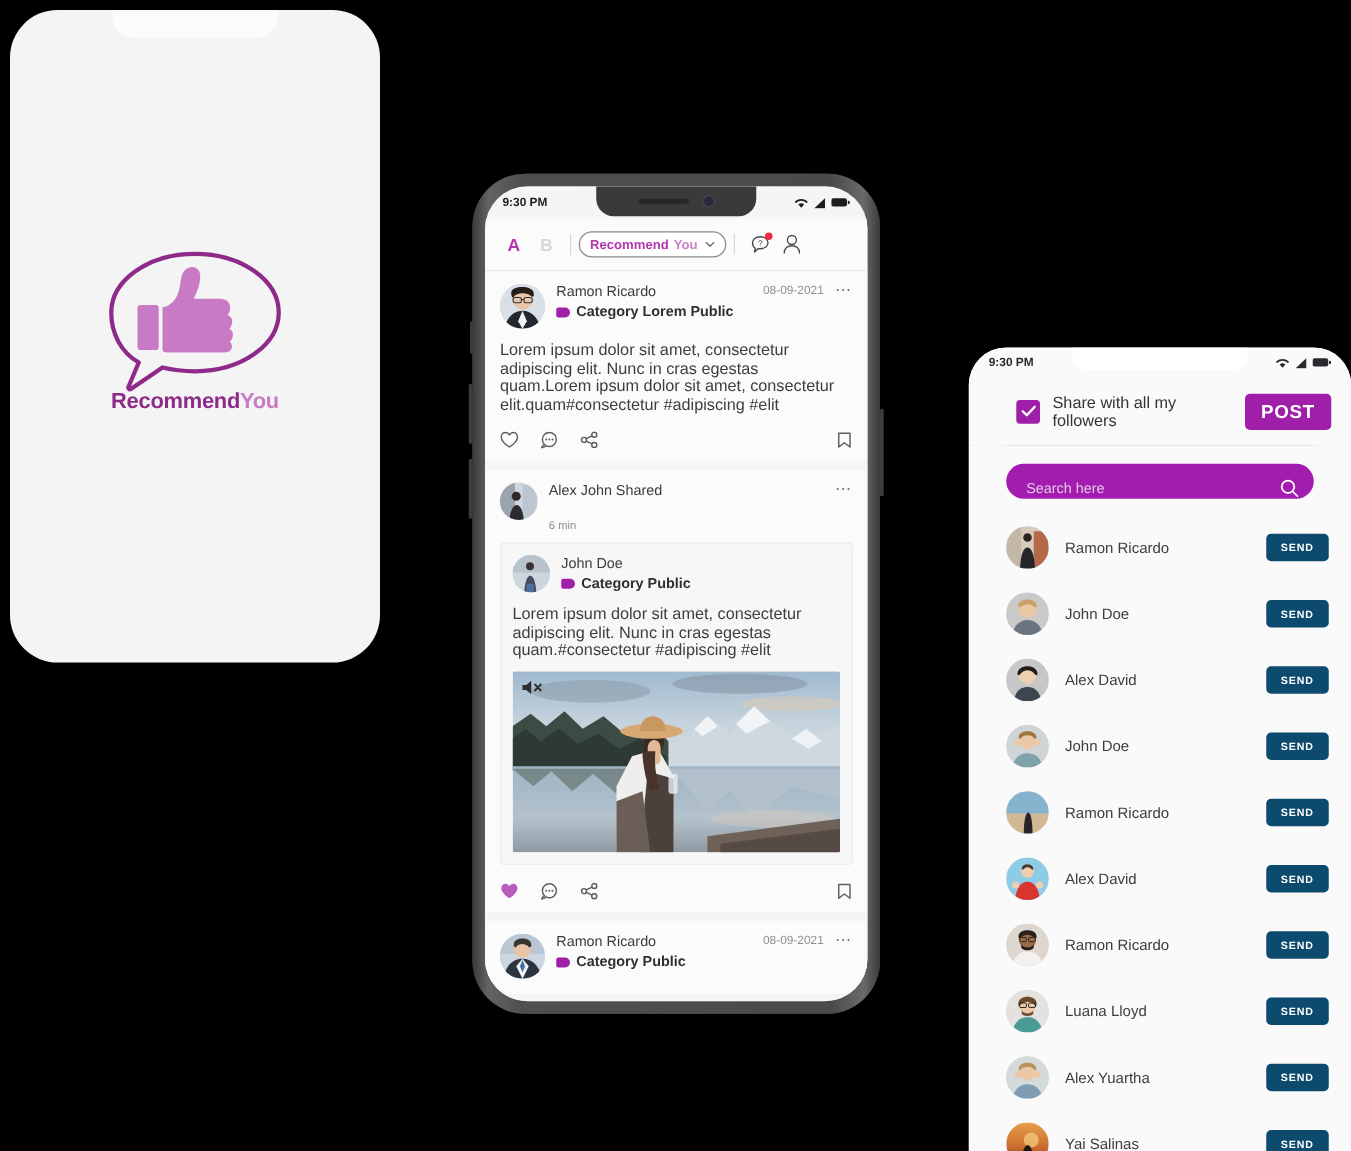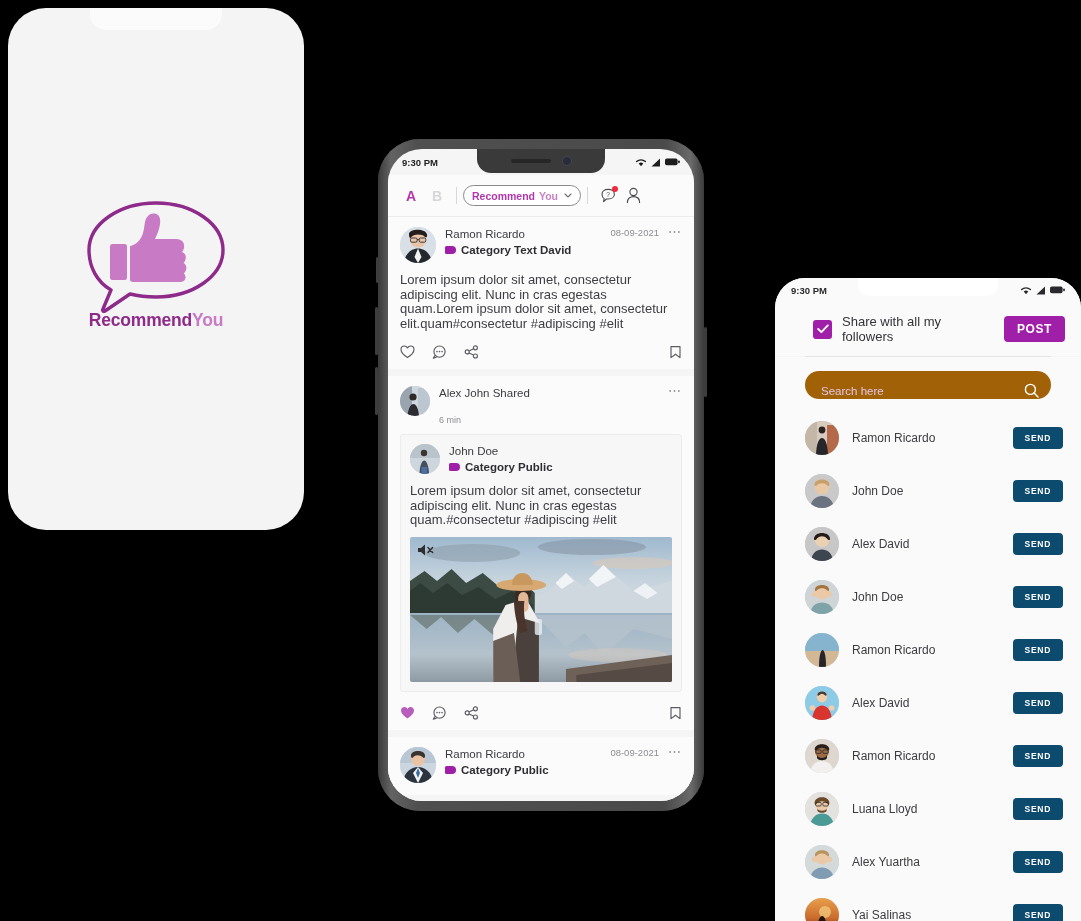--- a/index.html
+++ b/index.html
@@ -174,27 +174,27 @@
     padding: 12px 16px 12px 38px; background: #fafafa;
   }
   .checkbox {
     width: 19px; height: 19px; border-radius: 3px;
     background: #a01fa8; display: flex; align-items: center; justify-content: center;
     flex-shrink: 0;
   }
   #share-label { flex: 1; font-size: 13px; color: #333338; }
   #post-btn {
     background: #a01fa8; color: #fff; border: none;
-    font-size: 12px; font-weight: bold; letter-spacing: 0.6px;
+    font-size: 15px; font-weight: bold; letter-spacing: 0.6px;
     padding: 6px 13px; border-radius: 4px; font-family: inherit; cursor: pointer;
   }
   #right-divider { height: 1px; background: #e4e4e6; margin: 0 30px; }
   #search-wrap { padding: 14px 30px 12px 30px; background: #fafafa; }
   #search-bar {
-    height: 28px; background: #a16207; border-radius: 14px;
+    height: 28px; background: #a21caf; border-radius: 14px;
     display: flex; align-items: center; padding: 11px 12px 0 16px; gap: 8px;
   }
   #search-input {
     flex: 1; background: transparent; border: none; outline: none;
     color: #fff; font-size: 11.5px; font-family: inherit;
   }
   #search-input::placeholder { color: #e4c5e6; }
   #follower-list { background: #fafafa; padding: 0 18px 0 30px; }
   .follower-row {
     display: flex; align-items: center; gap: 13px;
@@ -306,21 +306,21 @@
                 <rect x="19.2" y="11" width="6.6" height="4.2" rx="1.4" fill="none" stroke="#2c2c30" stroke-width="0.9"></rect>
                 <path d="M17.1 12.6 L19.2 12.6" stroke="#2c2c30" stroke-width="0.9"></path>
                 <path d="M4 36 C5 26 12 21.5 18 21.5 C24 21.5 31 26 32 36 Z" fill="#23272e"></path>
                 <path d="M18 21.5 L14.5 30 L18 36 L21.5 30 Z" fill="#f2f2f2"></path>
               </svg>
             </div>
             <div class="post-head-text">
               <div class="post-name">Ramon Ricardo</div>
               <div class="post-meta-row">
                 <span class="cat-chip"></span>
-                <span class="cat-label">Category Text David</span>
+                <span class="cat-label">Category Lorem Public</span>
               </div>
             </div>
             <span class="post-date">08-09-2021</span>
             <span class="dots">⋯</span>
           </div>
           <p class="post-body">Lorem ipsum dolor sit amet, consectetur adipiscing elit. Nunc in cras egestas quam.Lorem ipsum dolor sit amet, consectetur elit.quam#consectetur #adipiscing #elit</p>
           <div class="post-actions">
             <svg width="15" height="14" viewBox="0 0 15 14">
                 <path d="M7.5 12.6 C7.5 12.6 1 8.6 1 4.6 C1 2.4 2.6 1 4.4 1 C5.9 1 7 2 7.5 2.9 C8 2 9.1 1 10.6 1 C12.4 1 14 2.4 14 4.6 C14 8.6 7.5 12.6 7.5 12.6 Z" fill="none" stroke="#5c5c62" stroke-width="1.15" stroke-linejoin="round"></path>
               </svg>

